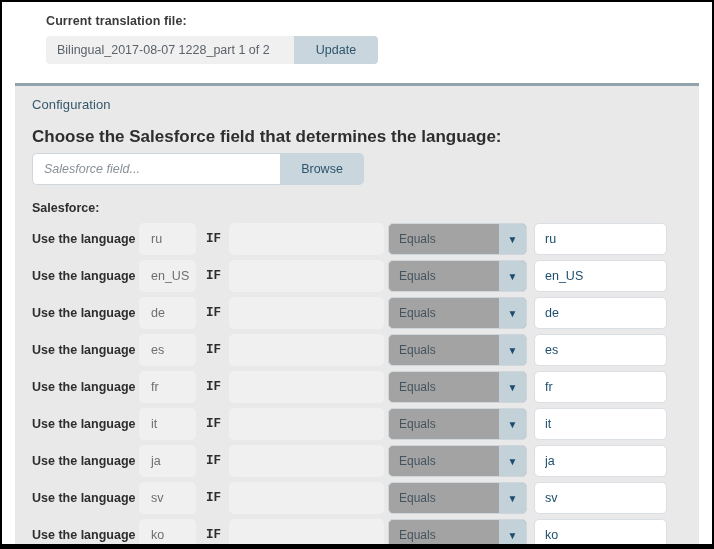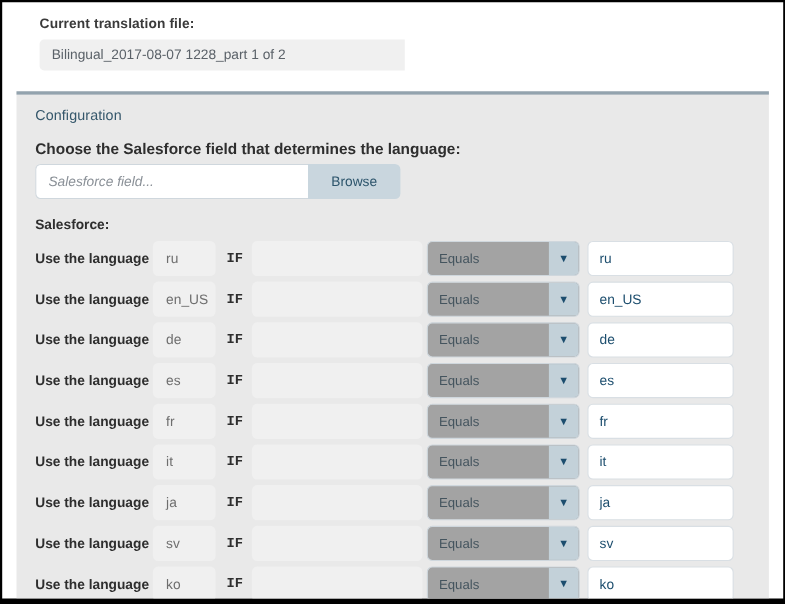--- a/index.html
+++ b/index.html
@@ -10,21 +10,21 @@
   }
   .frame {
     width:714px; height:549px;
     border:2px solid #000;
     border-bottom-width:5px;
     background:#fff;
     overflow:hidden;
     display:flex; flex-direction:column;
   }
   
-  .top-area { padding:12px 13px 0 34px; flex:0 0 auto; }
+  .top-area { padding:12px 13px 0 44px; flex:0 0 auto; }
   .top-label { font-size:12.5px; font-weight:bold; color:#3a3a3a; letter-spacing:0.1px; }
   .file-row { margin-top:8px; display:flex; width:332px; height:28px; }
   .file-display {
     flex:1; background:#f0f0f0; border-radius:4px 0 0 4px;
     padding:0 11px; line-height:28px; font-size:12.5px; color:#5b6269;
     white-space:nowrap; overflow:hidden;
   }
   .pill-btn {
     width:84px; border:none; cursor:pointer;
     background:#c9d6de; color:#2d556c;
@@ -35,21 +35,21 @@
   
   .config-section {
     flex:1 1 auto;
     margin:19px 13px 0 13px;
     border-top:3px solid #93a3ae;
     background:#e9e9e9;
     padding:11px 16px 0 17px;
     overflow:hidden;
   }
   .config-title { font-size:13px; font-weight:normal; color:#35576b; letter-spacing:0.1px; }
-  .chooser-label { margin-top:15px; font-size:14px; font-weight:bold; color:#2e2e2e; }
+  .chooser-label { margin-top:15px; font-size:17px; font-weight:bold; color:#2e2e2e; }
   .sf-row { margin-top:6px; display:flex; width:332px; height:32px; }
   .sf-input {
     flex:1; border:1px solid #cfd7dd; border-right:none;
     border-radius:5px 0 0 5px; padding:0 11px;
     font-family:inherit; font-size:12.5px; color:#444; background:#fff; outline:none;
   }
   .sf-input::placeholder { font-style:italic; color:#8a9097; opacity:1; }
   .sf-row .pill-btn { border-radius:0 5px 5px 0; }
   .conditions-label { margin-top:16px; font-size:12.5px; font-weight:bold; color:#2e2e2e; }
   .conditions-list { margin-top:8px; }
@@ -89,20 +89,21 @@
 </style>
 </head>
 <body>
 
 <div class="frame">
 
   <div class="top-area">
     <div class="top-label">Current translation file:</div>
     <div class="file-row">
       <div class="file-display">Bilingual_2017-08-07 1228_part 1 of 2</div>
+      <button class="pill-btn">Update</button>
     </div>
   </div>
 
   <div class="config-section">
     <div class="config-title">Configuration</div>
 
     <div class="chooser-label">Choose the Salesforce field that determines the language:</div>
     <div class="sf-row">
       <input class="sf-input" type="text" placeholder="Salesforce field..." style="">
       <button class="pill-btn">Browse</button>

